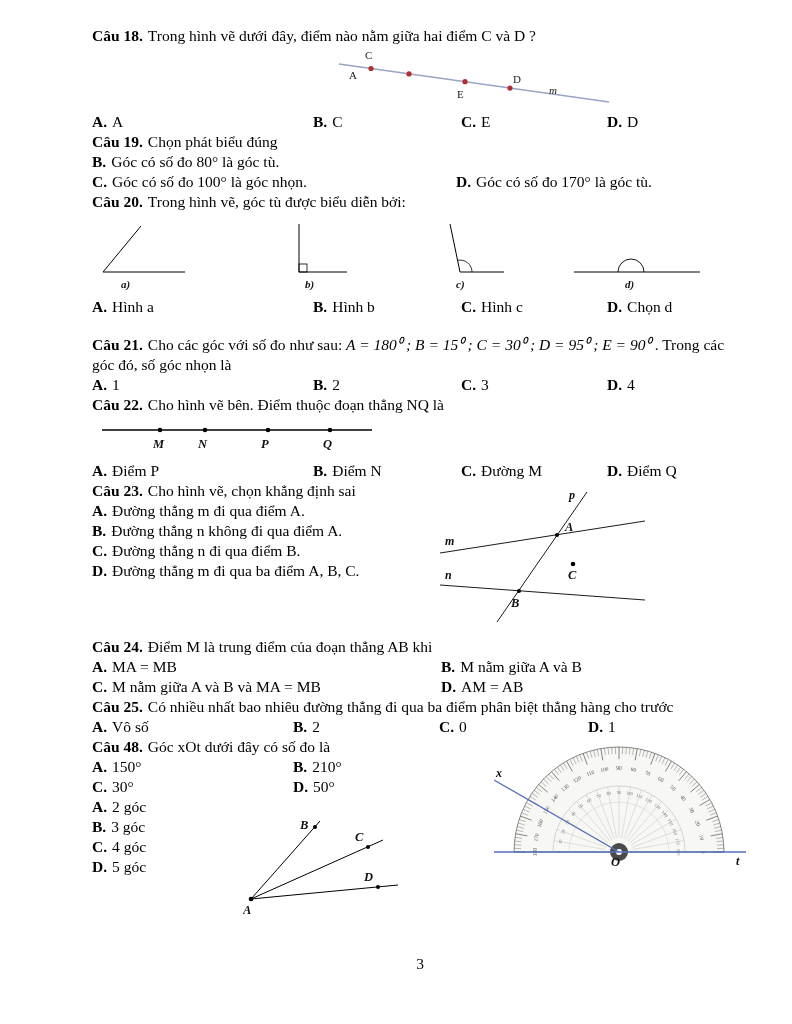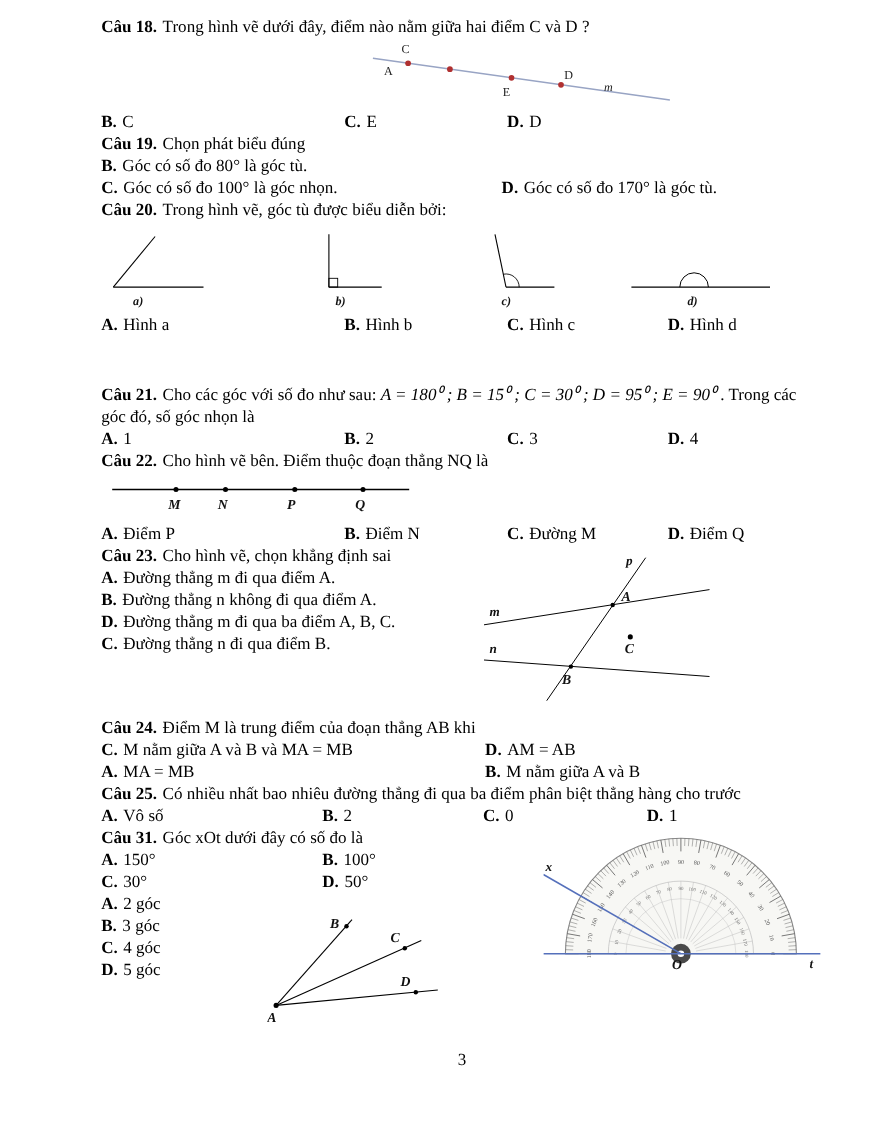--- a/index.html
+++ b/index.html
@@ -1,18 +1,18 @@
 <!DOCTYPE html>
 <html><head>
 <meta charset="utf-8">
 <style>
   *{margin:0;padding:0;box-sizing:border-box}
   html,body{background:#fff}
   body{width:792px;height:1024px;font-family:"Liberation Serif",serif;font-size:15.5px;line-height:20px;color:#000}
-  .page{position:relative;width:792px;height:1024px;padding:15px 56px 0 92px;overflow:hidden}
+  .page{position:relative;width:792px;height:1024px;padding:26px 56px 0 92px;overflow:hidden}
   b{font-weight:bold}
   .q-label{font-weight:bold;margin-right:5px}
   .opt b,.stmt b,.optline b{margin-right:5px}
   .opts4{display:grid;grid-template-columns:221px 148px 146px 1fr}
   .opts4b{display:grid;grid-template-columns:201px 146px 149px 1fr}
   .opts2{display:grid;grid-template-columns:364px 1fr}
   .opts2m{display:grid;grid-template-columns:349px 1fr}
   .opts2n{display:grid;grid-template-columns:201px 1fr}
   .math{font-style:italic}
   svg{display:block}
@@ -21,21 +21,21 @@
   .figit{font-size:11px;font-style:italic;fill:#222}
   .figlbl{font-size:11px;font-style:italic;font-weight:bold;fill:#111}
   .ptlbl{font-size:12.5px;font-style:italic;font-weight:bold;fill:#111}
   .lnlbl{font-size:12px;font-style:italic;font-weight:bold;fill:#111}
   .pnum{font-size:5.5px;fill:#555}
   .pnum2{font-size:4.5px;fill:#777}
   .fig18{margin:2px 0 0 245px}
   .fig20{position:relative;height:72px;margin-top:8px;margin-bottom:5px}
   .fig20 svg{position:absolute;top:0}
   .f20a{left:3px}.f20b{left:193px}.f20c{left:338px}.f20d{left:478px}
-  .q21{margin-top:44px}
+  .q21{margin-top:18px}
   .fig22{margin:6px 0 4px 8px}
   .q23{position:relative;min-height:156px}
   .q23 .stmt{width:340px}
   .fig23{position:absolute;left:345px;top:6px}
   .q26{position:relative}
   .fig26{position:absolute;left:402px;top:7px}
   .q27{position:relative;min-height:126px}
   .fig27{position:absolute;left:151px;top:22px}
   .pagenum{position:absolute;left:410px;top:954px;width:20px;text-align:center}
 </style>
@@ -54,20 +54,21 @@
       <circle cx="72" cy="25.9" r="2.6" fill="#b03030"></circle>
       <circle cx="128" cy="33.7" r="2.6" fill="#b03030"></circle>
       <circle cx="173" cy="40.1" r="2.6" fill="#b03030"></circle>
       <text x="28" y="11" class="figpt">C</text>
       <text x="12" y="31" class="figpt">A</text>
       <text x="120" y="50" class="figpt">E</text>
       <text x="176" y="35" class="figpt">D</text>
       <text x="212" y="46" class="figit">m</text>
     </svg>
     <div class="opts4">
+      <span class="opt"><b>A.</b><span>A</span></span>
       <span class="opt"><b>B.</b><span>C</span></span>
       <span class="opt"><b>C.</b><span>E</span></span>
       <span class="opt"><b>D.</b><span>D</span></span>
     </div>
   </div>
 
   <div class="q">
     <div class="q-head">
       <b class="q-label">Câu 19.</b><span>Chọn phát biểu đúng</span>
     </div>
@@ -105,21 +106,21 @@
       <svg class="f20d" width="135" height="72" viewBox="0 0 135 72">
         <line x1="4" y1="52" x2="130" y2="52" stroke="#000" stroke-width="1"></line>
         <path d="M 74 52 A 13 13 0 0 0 48 52" fill="none" stroke="#000" stroke-width="0.9"></path>
         <text x="55" y="68" class="figlbl">d)</text>
       </svg>
     </div>
     <div class="opts4">
       <span class="opt"><b>A.</b><span>Hình a</span></span>
       <span class="opt"><b>B.</b><span>Hình b</span></span>
       <span class="opt"><b>C.</b><span>Hình c</span></span>
-      <span class="opt"><b>D.</b><span>Hình d</span></span>
+      <span class="opt"><b>D.</b><span>Chọn d</span></span>
     </div>
   </div>
 
   <div class="q q21">
     <div class="q-head">
       <b class="q-label">Câu 21.</b><span>Cho các góc với số đo như sau:  </span><i class="math">A = 180⁰ ; B = 15⁰ ; C = 30⁰ ; D = 95⁰ ;  E = 90⁰</i><span> . Trong các góc đó, số góc nhọn là</span>
     </div>
     <div class="opts4">
       <span class="opt"><b>A.</b><span>1</span></span>
       <span class="opt"><b>B.</b><span>2</span></span>
@@ -150,22 +151,22 @@
       <span class="opt"><b>D.</b><span>Điểm Q</span></span>
     </div>
   </div>
 
   <div class="q q23">
     <div class="q-head">
       <b class="q-label">Câu 23.</b><span>Cho hình vẽ, chọn khẳng định sai</span>
     </div>
     <div class="stmt"><b>A.</b><span>Đường thẳng m đi qua điểm A.</span></div>
     <div class="stmt"><b>B.</b><span>Đường thẳng n không đi qua điểm A.</span></div>
+    <div class="stmt"><b>C.</b><span>Đường thẳng n đi qua điểm B.</span></div>
     <div class="stmt"><b>D.</b><span>Đường thẳng m đi qua ba điểm A, B, C.</span></div>
-    <div class="stmt"><b>C.</b><span>Đường thẳng n đi qua điểm B.</span></div>
     <svg class="fig23" width="212" height="140" viewBox="0 0 212 140">
       <line x1="3" y1="66" x2="208" y2="34" stroke="#000" stroke-width="0.9"></line>
       <line x1="150" y1="5" x2="60" y2="135" stroke="#000" stroke-width="0.9"></line>
       <line x1="3" y1="98" x2="208" y2="113" stroke="#000" stroke-width="0.9"></line>
       <circle cx="120" cy="48" r="2" fill="#000"></circle>
       <circle cx="82" cy="104" r="2" fill="#000"></circle>
       <circle cx="136" cy="77" r="2.3" fill="#000"></circle>
       <text x="128" y="44" class="ptlbl">A</text>
       <text x="74" y="120" class="ptlbl">B</text>
       <text x="131" y="92" class="ptlbl">C</text>
@@ -173,48 +174,48 @@
       <text x="8" y="58" class="lnlbl">m</text>
       <text x="8" y="92" class="lnlbl">n</text>
     </svg>
   </div>
 
   <div class="q">
     <div class="q-head">
       <b class="q-label">Câu 24.</b><span>Điểm M là trung điểm của đoạn thẳng AB khi</span>
     </div>
     <div class="opts2m">
+      <span class="opt"><b>A.</b><span>MA = MB</span></span>
+      <span class="opt"><b>B.</b><span>M nằm giữa A và B</span></span>
+    </div>
+    <div class="opts2m">
       <span class="opt"><b>C.</b><span>M nằm giữa A và B và MA = MB</span></span>
       <span class="opt"><b>D.</b><span>AM = AB</span></span>
-    </div>
-    <div class="opts2m">
-      <span class="opt"><b>A.</b><span>MA = MB</span></span>
-      <span class="opt"><b>B.</b><span>M nằm giữa A và B</span></span>
     </div>
   </div>
 
   <div class="q">
     <div class="q-head">
       <b class="q-label">Câu 25.</b><span>Có nhiều nhất bao nhiêu đường thẳng đi qua ba điểm phân biệt thẳng hàng cho trước</span>
     </div>
     <div class="opts4b">
       <span class="opt"><b>A.</b><span>Vô số</span></span>
       <span class="opt"><b>B.</b><span>2</span></span>
       <span class="opt"><b>C.</b><span>0</span></span>
       <span class="opt"><b>D.</b><span>1</span></span>
     </div>
   </div>
 
   <div class="q q26">
     <div class="q-head">
-      <b class="q-label">Câu 31.</b><span>Góc xOt dưới đây có số đo là</span>
+      <b class="q-label">Câu 48.</b><span>Góc xOt dưới đây có số đo là</span>
     </div>
     <div class="opts2n">
       <span class="opt"><b>A.</b><span>150°</span></span>
-      <span class="opt"><b>B.</b><span>100°</span></span>
+      <span class="opt"><b>B.</b><span>210°</span></span>
     </div>
     <div class="opts2n">
       <span class="opt"><b>C.</b><span>30°</span></span>
       <span class="opt"><b>D.</b><span>50°</span></span>
     </div>
     <svg id="protractor" class="fig26" width="252" height="124" viewBox="0 0 252 124">
       <path d="M 20 108 A 105 105 0 0 1 230 108 Z" fill="#f7f7f4" stroke="#888" stroke-width="1"></path>
       <path d="M 59 108 A 66 66 0 0 1 191 108" fill="none" stroke="#bbb" stroke-width="0.6"></path>
       <path d="M 75 108 A 50 50 0 0 1 175 108" fill="none" stroke="#ccc" stroke-width="0.5"></path>
       <g id="protractor-ticks">

